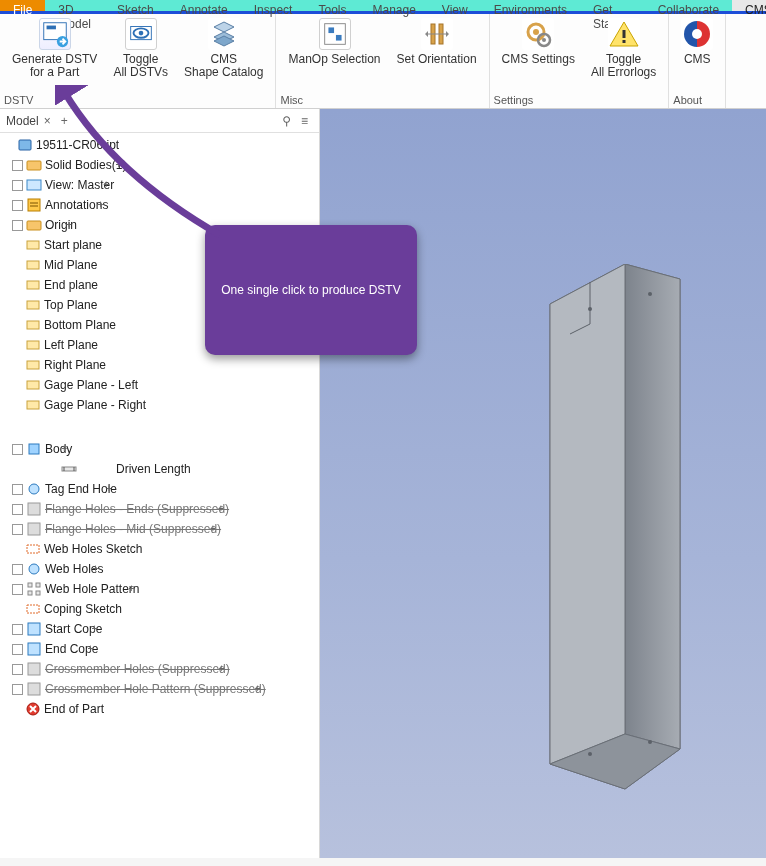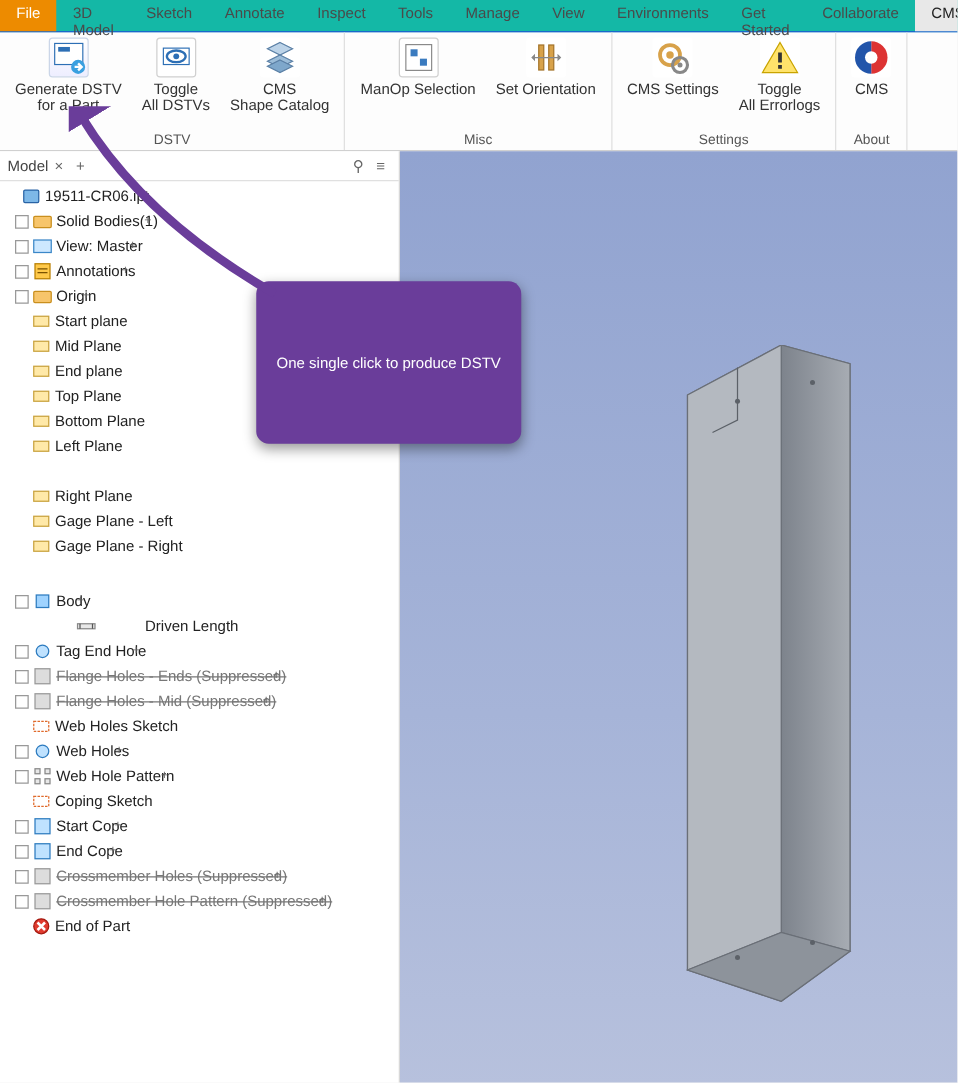--- a/index.html
+++ b/index.html
@@ -1,26 +1,26 @@
 <!DOCTYPE html>
 <html><head>
 <meta charset="utf-8">
 <style>
 *{margin:0;padding:0;box-sizing:border-box;font-family:"Segoe UI",Arial,sans-serif;font-size:12px;-webkit-user-select:none;user-select:none}
 html,body{width:766px;height:866px;overflow:hidden;background:#f5f5f5}
-.tabs{display:flex;height:26px;background:#14b8a6;border-bottom:1px solid #1d4ed8}
+.tabs{display:flex;height:14px;background:#5eead4;border-bottom:3px solid #1d4ed8}
 .tab{padding:3px 13px;color:#4a4a4a;cursor:default}
 .tab.file{background:#ed8b00;color:#fff}
 .tab.active{background:#e8e8e8;color:#222}
 .ribbon{display:flex;height:95px;background:#fdfdfd;border-bottom:1px solid #d0d0d0}
 .ribbon-group{display:flex;flex-direction:column;border-right:1px solid #e0e0e0;padding:2px 4px 0 4px}
 .ribbon-buttons{display:flex;flex:1;justify-content:center}
 .ribbon-btn{display:flex;flex-direction:column;align-items:center;padding:2px 8px;text-align:center;line-height:13px;color:#333}
 .ribbon-btn .ico{width:32px;height:32px;margin-bottom:3px;display:flex;align-items:center;justify-content:center;border-radius:3px}
-.ribbon-label{text-align:center;color:#555;font-size:11px;padding:2px 0 2px 0}
+.ribbon-label{color:#555;font-size:11px;padding:2px 0 2px 0}
 .workarea{display:flex;height:749px}
 .tree-pane{width:320px;background:#fff;display:flex;flex-direction:column;border-right:1px solid #d8d8d8}
 .tree-header{display:flex;align-items:center;height:24px;border-bottom:1px solid #e0e0e0;padding:0 6px;color:#444}
 .tree-header .spacer{flex:1}
 .tree-header .hbtn{padding:0 5px;color:#666}
 .tree{flex:1;overflow:auto;padding:2px 2px 2px 4px}
 .node{display:flex;align-items:center;height:20px;white-space:nowrap;color:#222}
 .node.expandable::before{content:"";display:inline-block;width:9px;height:9px;border:1px solid #999;margin-right:3px;position:relative}
 .node.expandable::after{content:"+";position:relative;left:-11px;top:-1px;width:0;color:#666;font-size:10px;line-height:9px}
 .node:not(.expandable)::before{content:"";display:inline-block;width:13px}
@@ -283,21 +283,21 @@
           <span class="lbl" data-name="tree-node-label">Bottom Plane</span>
         </div>
         <div class="node" data-name="tree-node" style="padding-left: 8px;">
           <span class="ticon" data-name="plane-icon">
             <svg viewBox="0 0 16 16">
               <rect x="2" y="4" width="12" height="8"></rect>
             </svg>
           </span>
           <span class="lbl" data-name="tree-node-label">Left Plane</span>
         </div>
-        <div class="node" data-name="tree-node" style="padding-left: 8px; margin-top: 20px;">
+        <div class="node" data-name="tree-node" style="padding-left: 8px;">
           <span class="ticon" data-name="plane-icon">
             <svg viewBox="0 0 16 16">
               <rect x="2" y="4" width="12" height="8"></rect>
             </svg>
           </span>
           <span class="lbl" data-name="tree-node-label">Right Plane</span>
         </div>
         <div class="node" data-name="tree-node" style="padding-left: 8px;">
           <span class="ticon" data-name="plane-icon">
             <svg viewBox="0 0 16 16">

